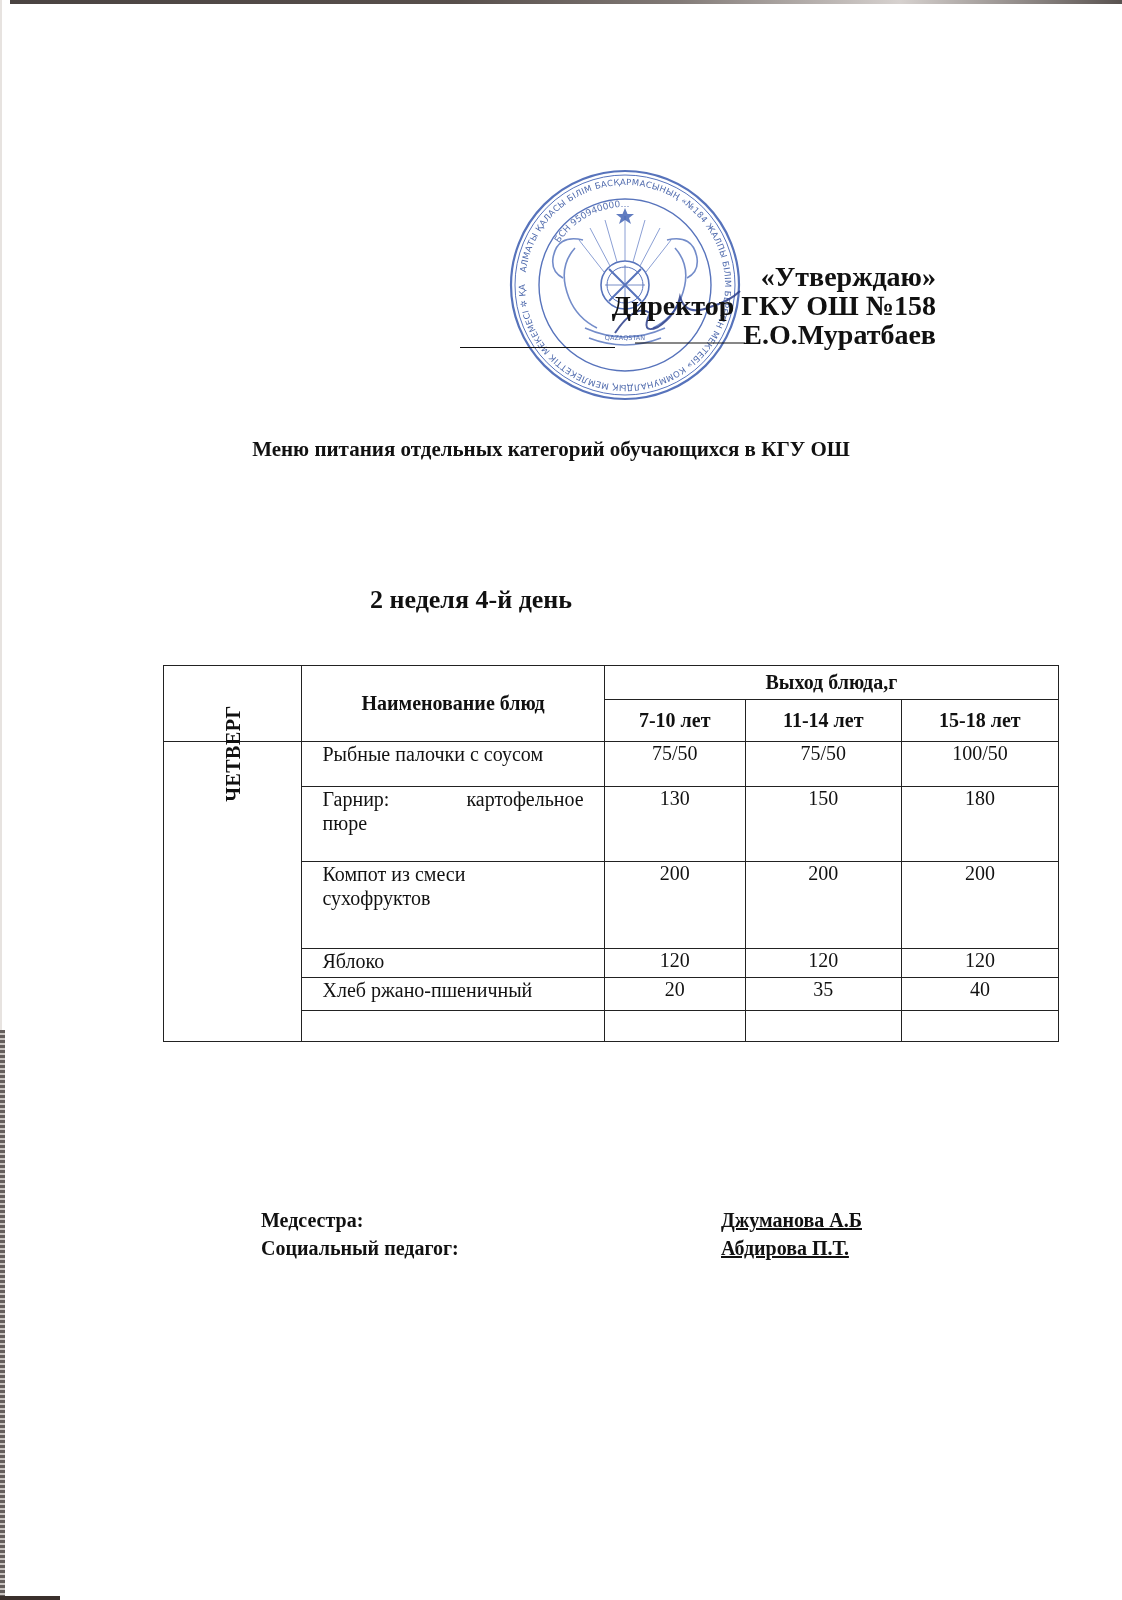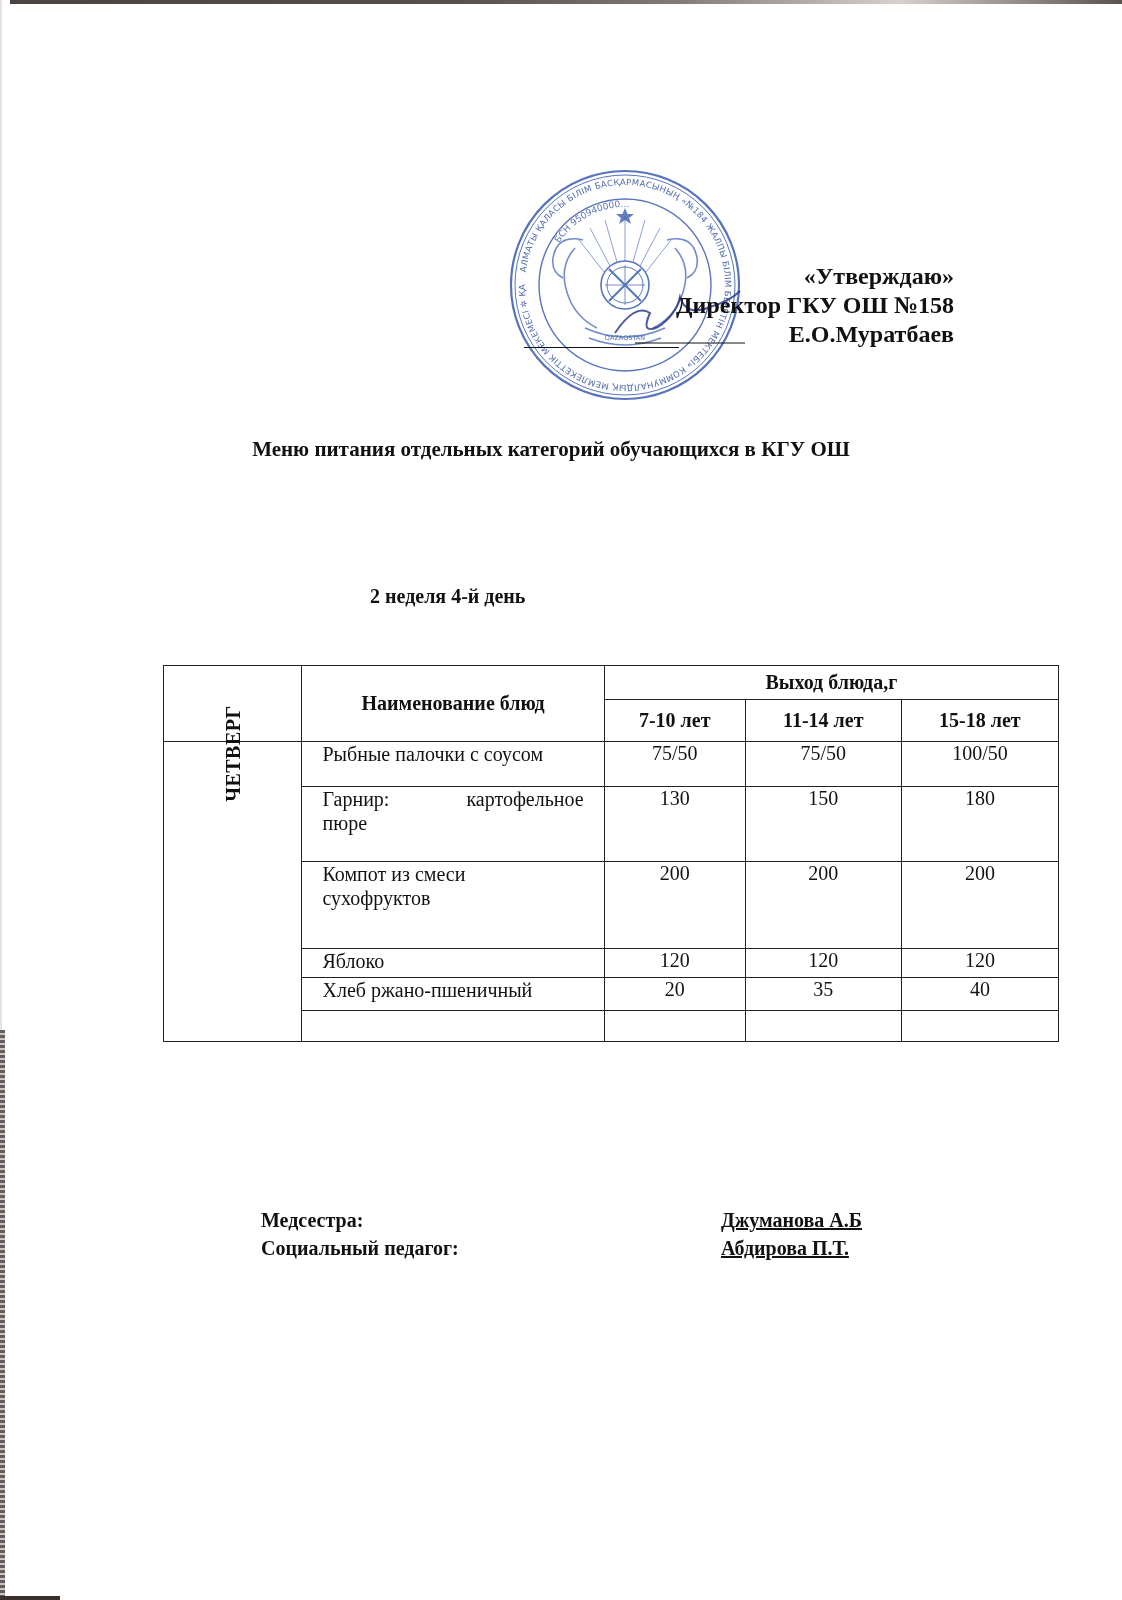--- a/index.html
+++ b/index.html
@@ -30,37 +30,37 @@
     }
 
     
     .stamp {
       position: absolute; left: 505px; top: 168px; width: 240px; height: 235px;
     }
     .stamp svg { width: 100%; height: 100%; }
 
     
     .approval {
-      position: absolute; right: 168px; top: 262px; text-align: right;
-      font-weight: bold; font-size: 24px; line-height: 29px;
+      position: absolute; right: 186px; top: 262px; text-align: right;
+      font-weight: bold; font-size: 28px; line-height: 29px;
     }
     .approval .name-line { position: relative; }
     .sig-underline {
       position: absolute; left: -152px; top: 27px; width: 155px; height: 1px; background: #111;
     }
 
     
     .title {
       position: absolute; left: 0; width: 1122px; top: 436px;
       text-align: center; font-weight: bold; font-size: 21px; line-height: 26px;
       padding-right: 20px; box-sizing: border-box;
     }
     .subtitle-day {
       position: absolute; left: 370px; top: 585px;
-      font-weight: bold; font-size: 20px;
+      font-weight: bold; font-size: 26px;
     }
 
     
     table.menu {
       position: absolute; left: 163px; top: 665px; width: 896px;
       border-collapse: collapse; font-size: 20px;
     }
     table.menu td, table.menu th {
       border: 1.3px solid #222; padding: 0 20px; vertical-align: top;
     }

